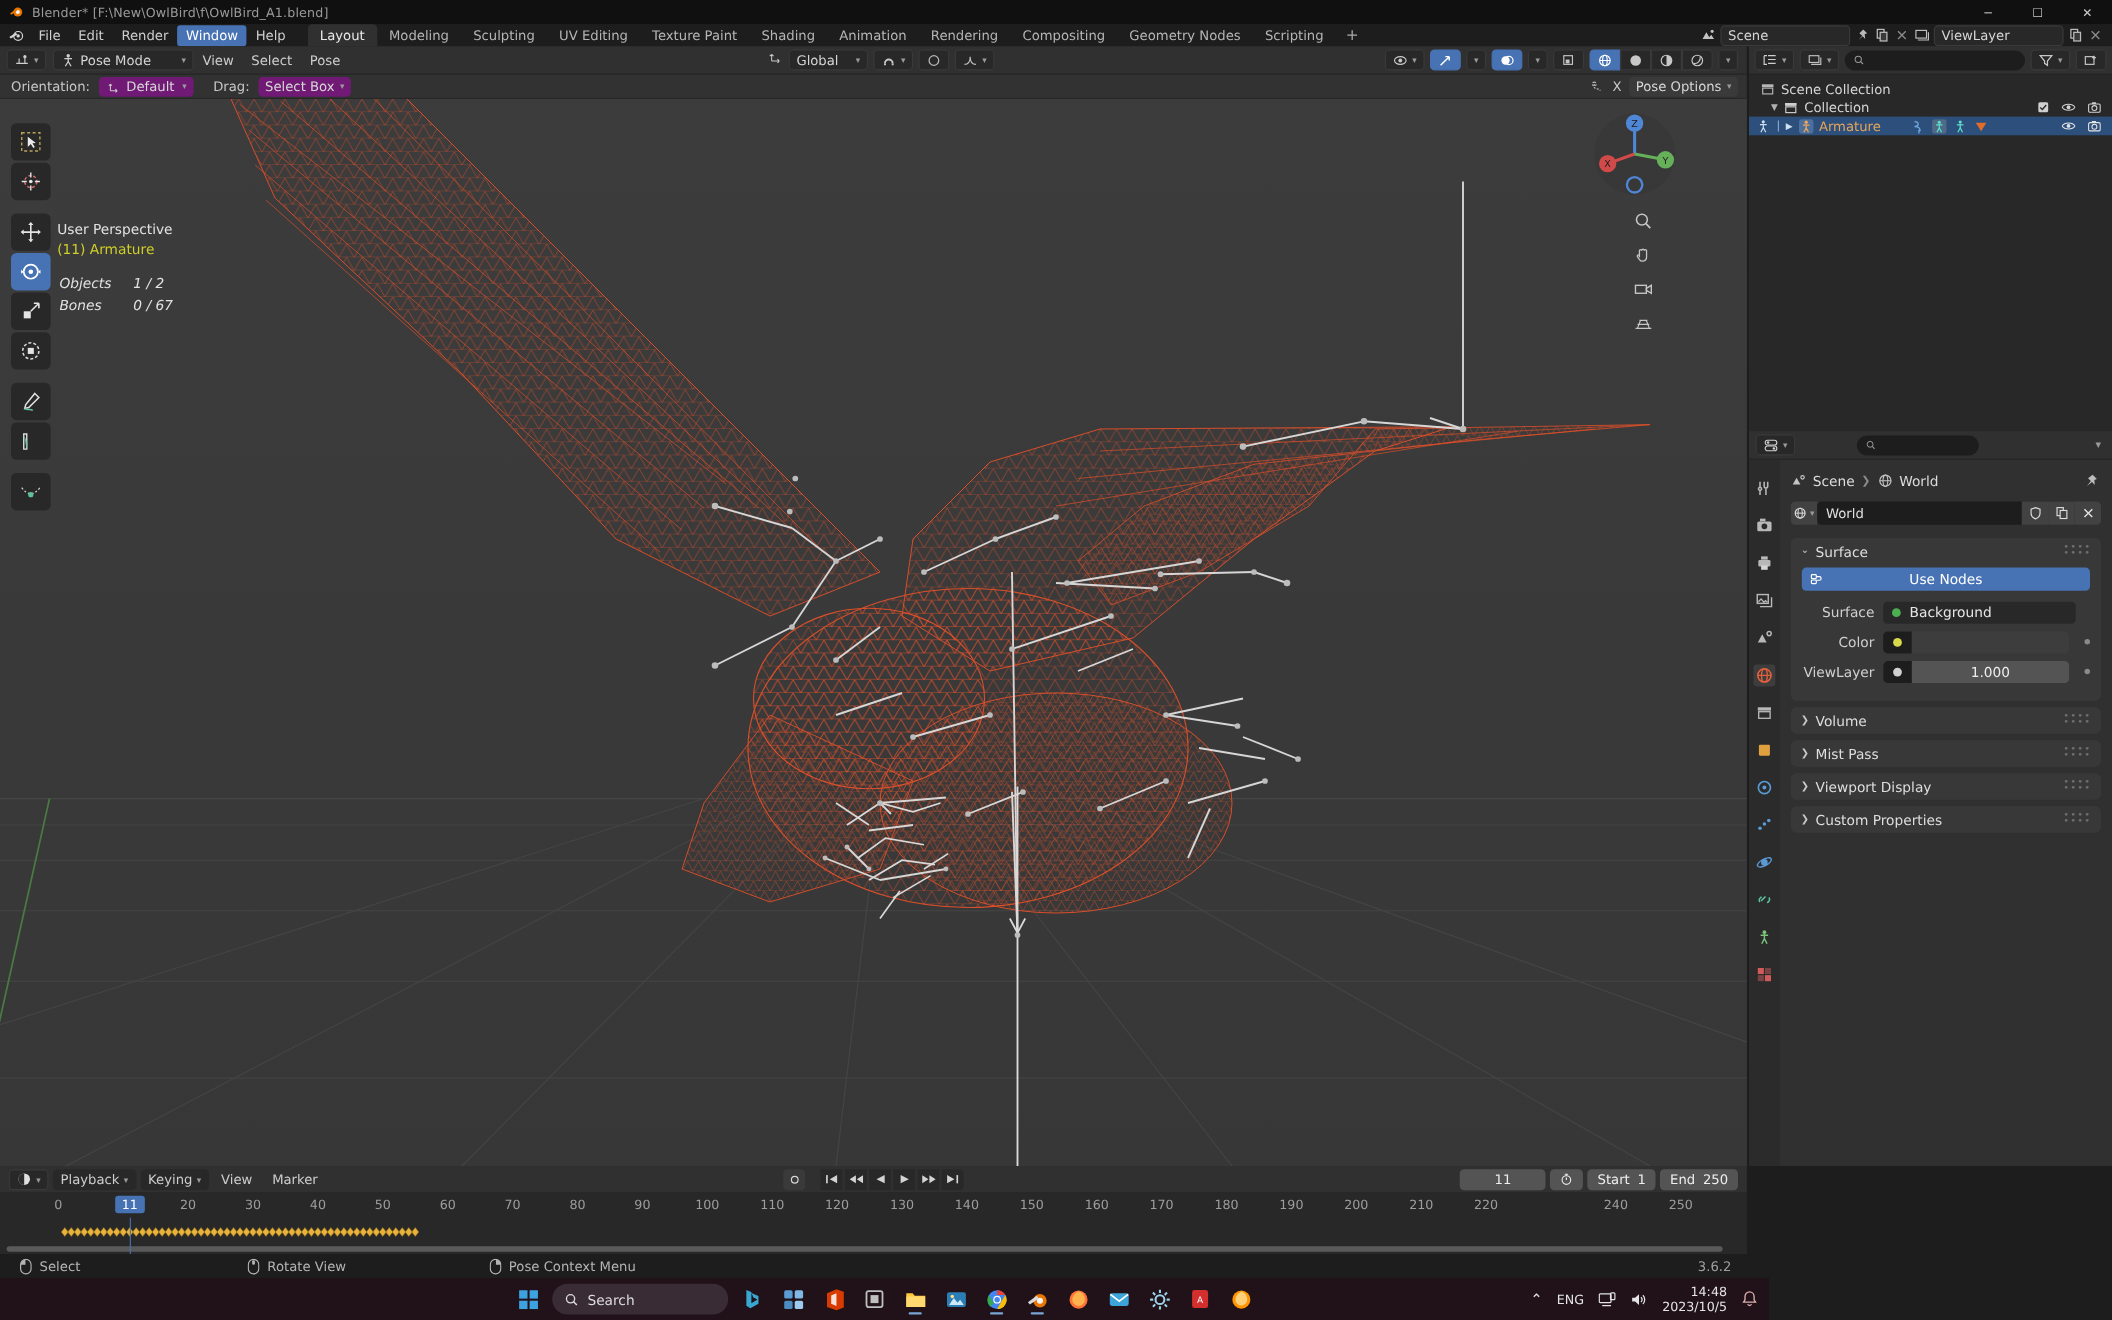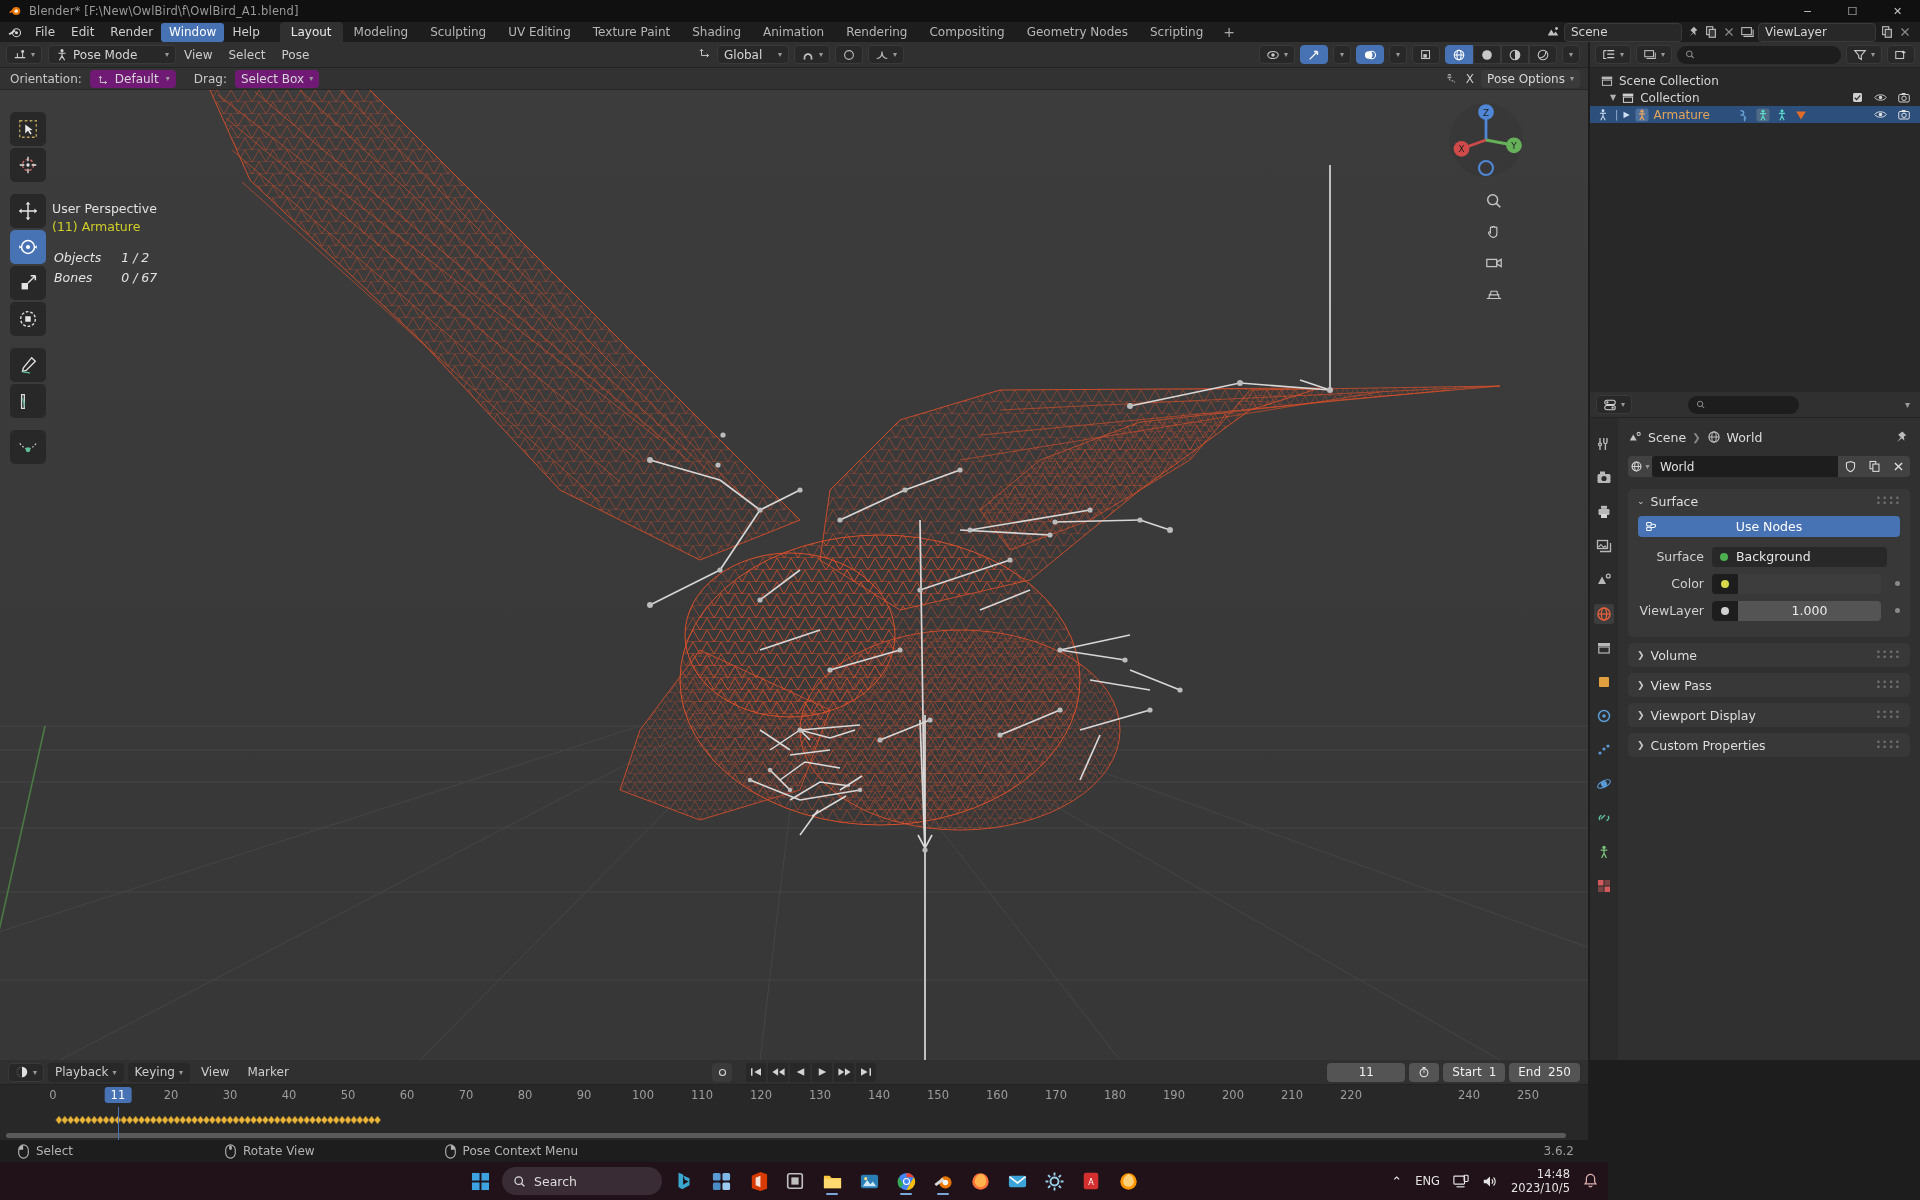--- a/index.html
+++ b/index.html
@@ -1011,21 +1011,21 @@
       <div class="panel">
         <div class="panel-hdr">
           <span style="font-size:9px;color:#c7c7c7">❯</span>
           <span>Volume</span>
           <span class="grip">••••<br>••••</span>
         </div>
       </div>
       <div class="panel">
         <div class="panel-hdr">
           <span style="font-size:9px;color:#c7c7c7">❯</span>
-          <span>View Pass</span>
+          <span>Mist Pass</span>
           <span class="grip">••••<br>••••</span>
         </div>
       </div>
       <div class="panel">
         <div class="panel-hdr">
           <span style="font-size:9px;color:#c7c7c7">❯</span>
           <span>Viewport Display</span>
           <span class="grip">••••<br>••••</span>
         </div>
       </div>

